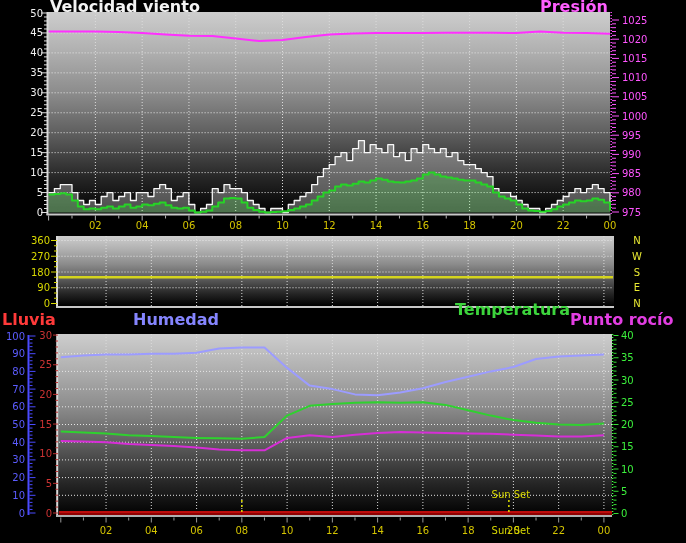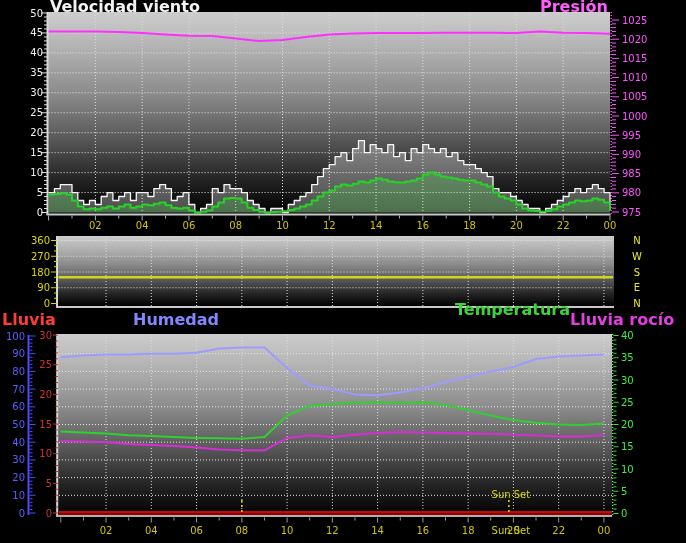--- a/index.html
+++ b/index.html
@@ -28,21 +28,21 @@
   <div class="lbl" id="lbl-wind">Velocidad viento</div>
   <div class="lbl" id="lbl-pres">Presión</div>
 
   <div class="panel" id="panel-top"></div>
   <div class="panel" id="panel-mid"></div>
   <div class="panel" id="panel-bot"></div>
 
   <div class="lbl" id="lbl-lluvia">Lluvia</div>
   <div class="lbl" id="lbl-hum">Humedad</div>
   <div class="lbl" id="lbl-temp">Temperatura</div>
-  <div class="lbl" id="lbl-punto">Lluvia rocío</div>
+  <div class="lbl" id="lbl-punto">Punto rocío</div>
 
   <svg id="overlay" width="686" height="543">
       <line x1="48.6" y1="192.55" x2="610" y2="192.55" stroke="#e6e6e6" stroke-width="1" stroke-dasharray="1 2"></line>
       <line x1="48.6" y1="172.6" x2="610" y2="172.6" stroke="#e6e6e6" stroke-width="1" stroke-dasharray="1 2"></line>
       <line x1="48.6" y1="152.65" x2="610" y2="152.65" stroke="#e6e6e6" stroke-width="1" stroke-dasharray="1 2"></line>
       <line x1="48.6" y1="132.7" x2="610" y2="132.7" stroke="#e6e6e6" stroke-width="1" stroke-dasharray="1 2"></line>
       <line x1="48.6" y1="112.75" x2="610" y2="112.75" stroke="#e6e6e6" stroke-width="1" stroke-dasharray="1 2"></line>
       <line x1="48.6" y1="92.8" x2="610" y2="92.8" stroke="#e6e6e6" stroke-width="1" stroke-dasharray="1 2"></line>
       <line x1="48.6" y1="72.85" x2="610" y2="72.85" stroke="#e6e6e6" stroke-width="1" stroke-dasharray="1 2"></line>
       <line x1="48.6" y1="52.89999999999998" x2="610" y2="52.89999999999998" stroke="#e6e6e6" stroke-width="1" stroke-dasharray="1 2"></line>

